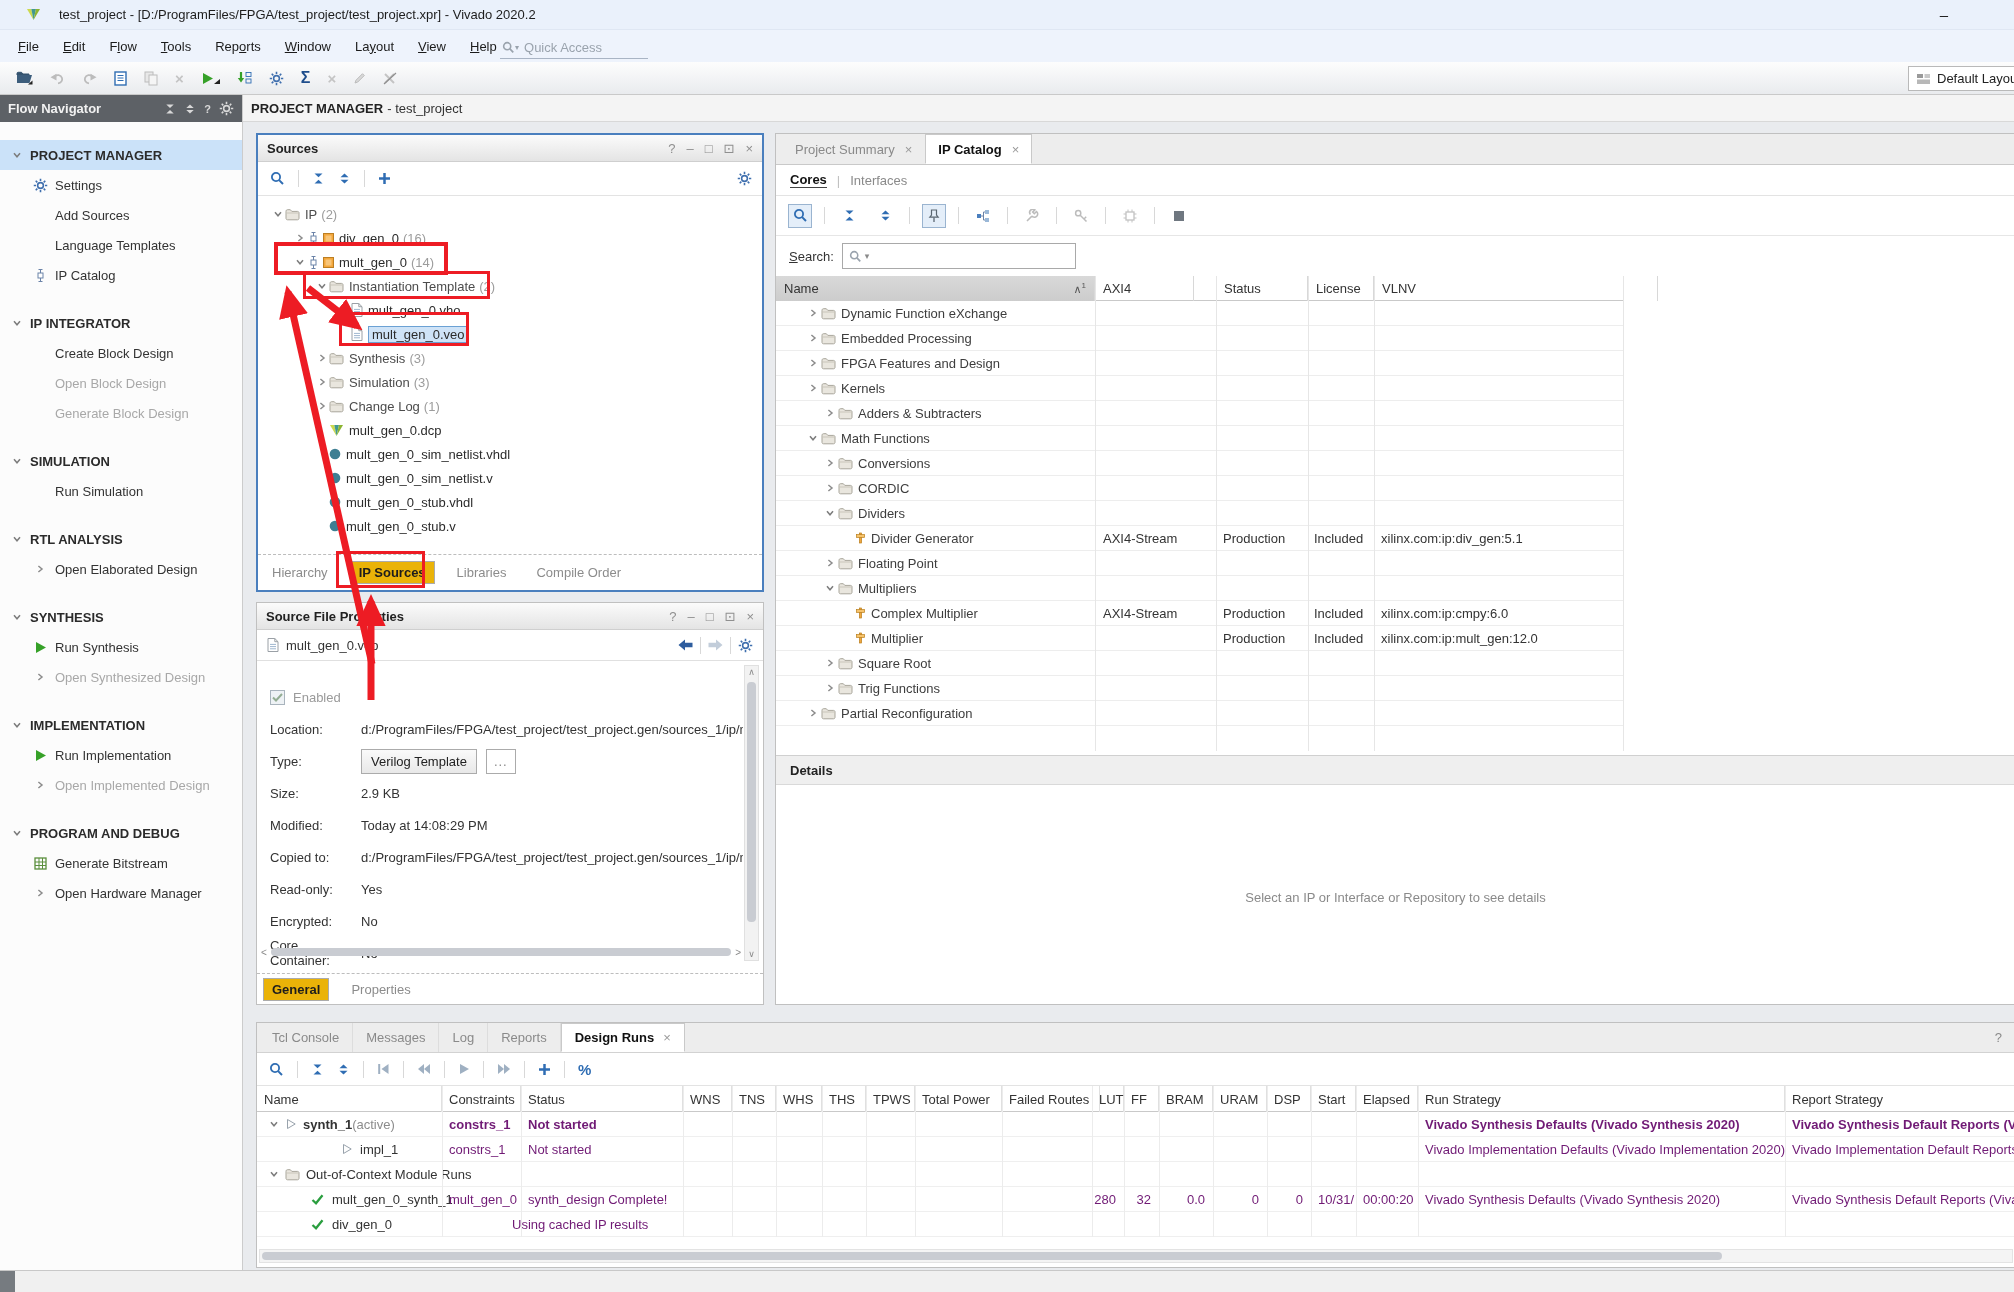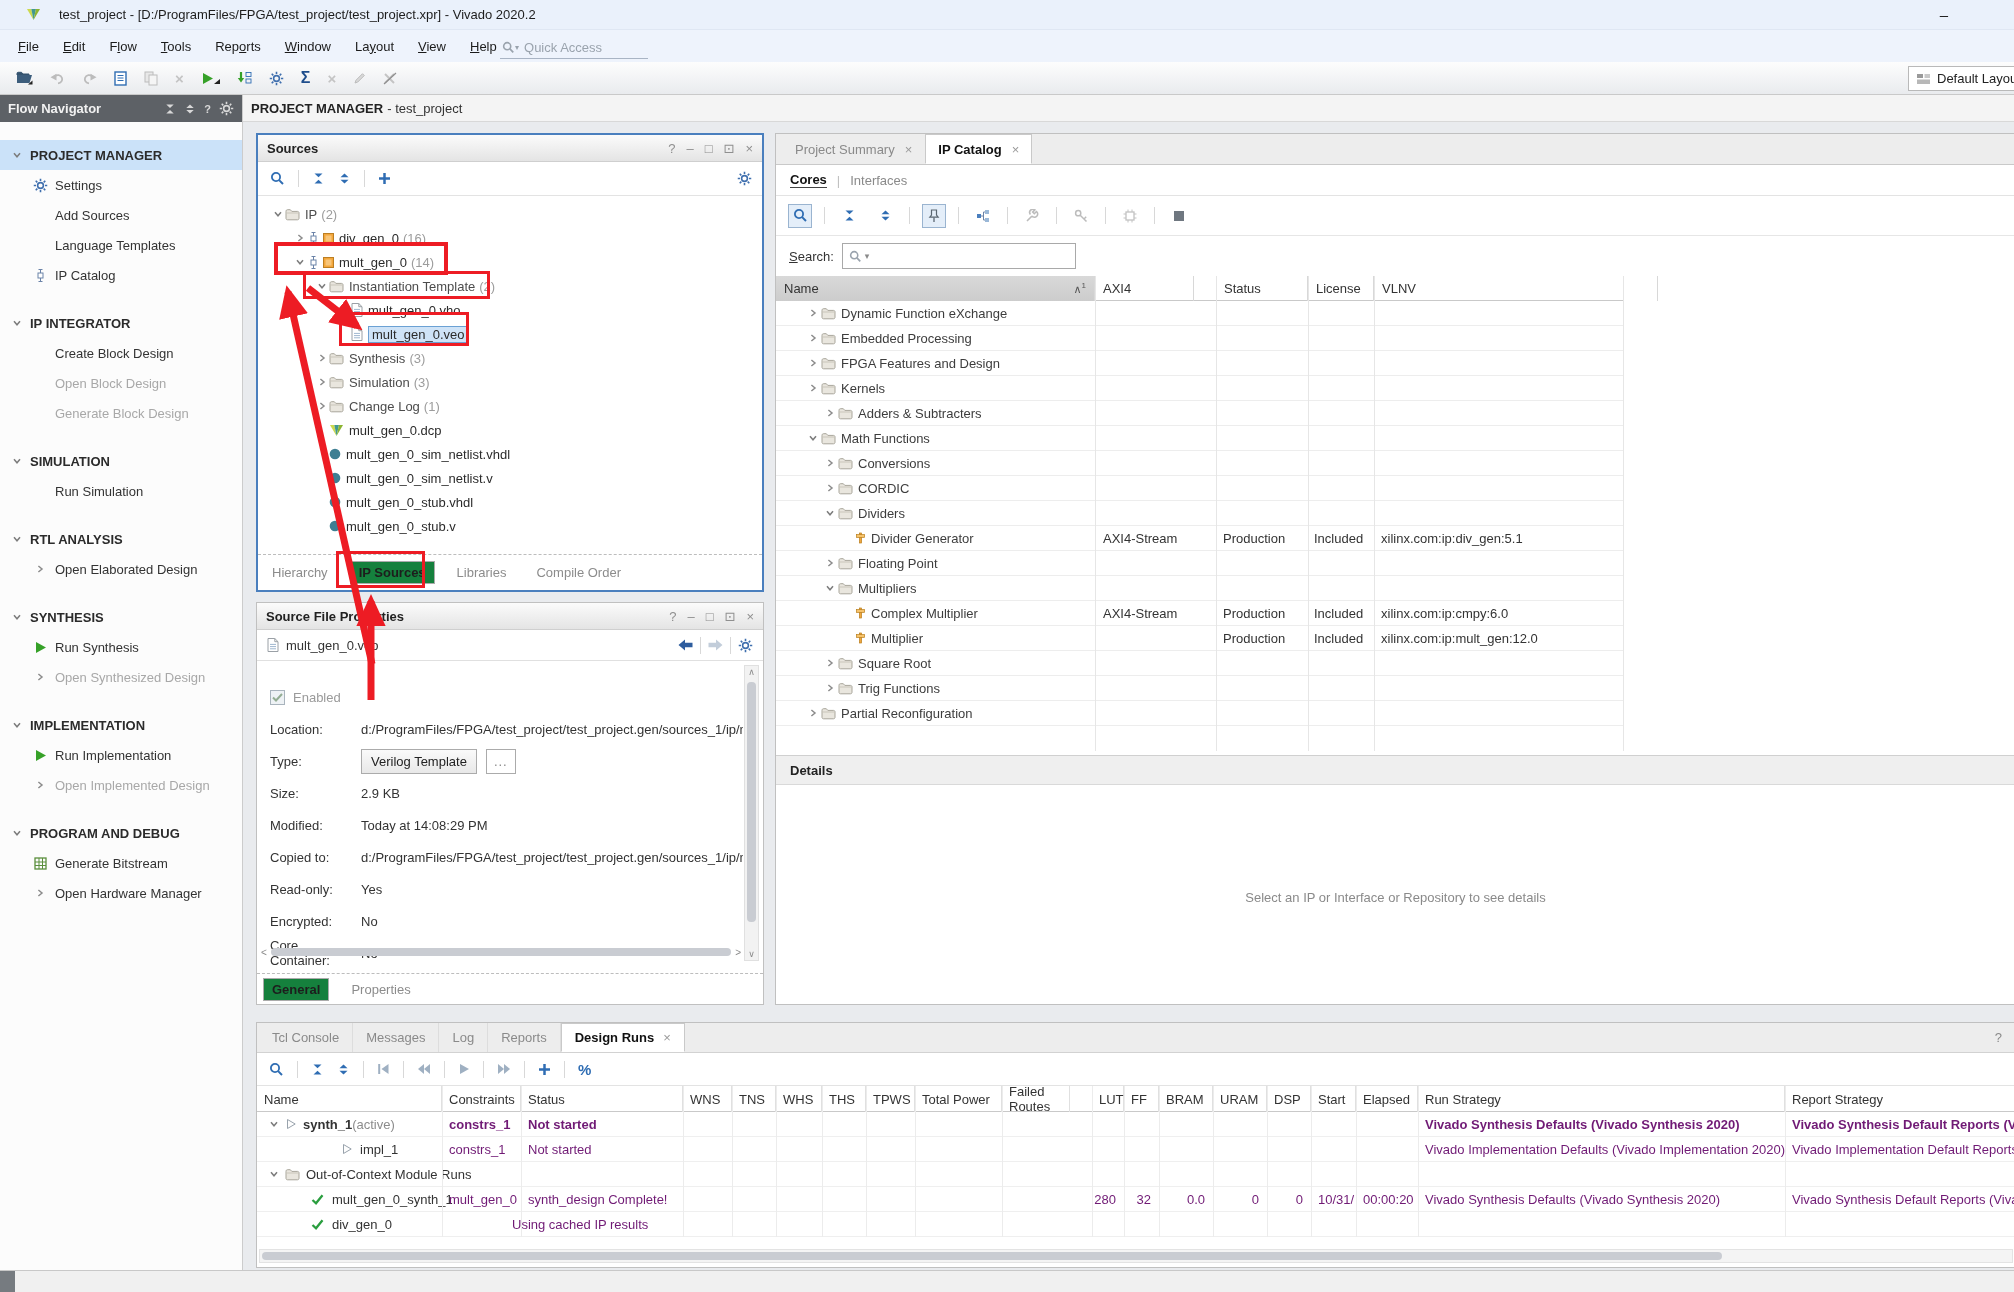--- a/index.html
+++ b/index.html
@@ -39,21 +39,21 @@
 
   
   .panel { background:#fff; border:1px solid #c0c0c0; }
   .p-head { height:27px; background:linear-gradient(#fbfbfb,#e4e4e4); border-bottom:1px solid #cfcfcf; display:flex; align-items:center; padding:0 9px; font-weight:bold; color:#222; }
   .p-head .sp { flex:1; }
   .p-head .wic { color:#8f8f8f; font-weight:normal; font-size:13px; margin-left:11px; }
   .ptools { height:34px; border-bottom:1px solid #e3e3e3; display:flex; align-items:center; gap:13px; padding-left:12px; }
   .tsep { width:1px; height:17px; background:#d8d8d8; }
   .tabsbar { position:absolute; left:0; right:0; bottom:0; height:36px; background:#fff; border-top:1px dashed #bdbdbd; display:flex; align-items:center; gap:14px; padding-left:6px; }
   .tabsbar .tb { color:#8c8c8c; padding:3px 8px; }
-  .tabsbar .tb.on { color:#1d1d1d; font-weight:bold; background:#15803d; border:1px solid #ababab;text-align:center; }
+  .tabsbar .tb.on { color:#1d1d1d; font-weight:bold; background:#eab308; border:1px solid #ababab;text-align:center; }
 
   
   .src-panel { left:256px; top:133px; width:508px; height:459px; background:#fff; border:2px solid #4a7fbe; }
   .src-tree { position:absolute; left:0; top:67px; right:4px; }
   .trow { height:24px; display:flex; align-items:center; white-space:nowrap; }
   .trow .cslot { width:15px; display:inline-flex; justify-content:center; flex:none; }
   .trow .lbl { margin-left:5px; }
   .trow .cnt { color:#9c9c9c; margin-left:4px; }
   .trow .lbl.sel { background:#cfe3f7; border:1px solid #6ba1d4; padding:0 3px; }
   .t-folder { color:#4c4c4c; }
@@ -1270,21 +1270,21 @@
   <div class="run-header" id="run-header">
       <span class="hc" style="left: 0px; width: 185px;">Name</span>
       <span class="hc" style="left: 185px; width: 79px;">Constraints</span>
       <span class="hc" style="left: 264px; width: 162px;">Status</span>
       <span class="hc" style="left: 426px; width: 49px;">WNS</span>
       <span class="hc" style="left: 475px; width: 44px;">TNS</span>
       <span class="hc" style="left: 519px; width: 46px;">WHS</span>
       <span class="hc" style="left: 565px; width: 44px;">THS</span>
       <span class="hc" style="left: 609px; width: 49px;">TPWS</span>
       <span class="hc" style="left: 658px; width: 87px;">Total Power</span>
-      <span class="hc" style="left: 745px; width: 68px;">Failed Routes</span>
+      <span class="hc" style="left: 745px; width: 98px;">Failed Routes</span>
       <span class="hc" style="left: 835px; width: 32px;">LUT</span>
       <span class="hc" style="left: 867px; width: 35px;">FF</span>
       <span class="hc" style="left: 902px; width: 54px;">BRAM</span>
       <span class="hc" style="left: 956px; width: 54px;">URAM</span>
       <span class="hc" style="left: 1010px; width: 44px;">DSP</span>
       <span class="hc" style="left: 1054px; width: 45px;">Start</span>
       <span class="hc" style="left: 1099px; width: 62px;">Elapsed</span>
       <span class="hc" style="left: 1161px; width: 367px;">Run Strategy</span>
       <span class="hc" style="left: 1528px; width: 230px;">Report Strategy</span>
     </div>

